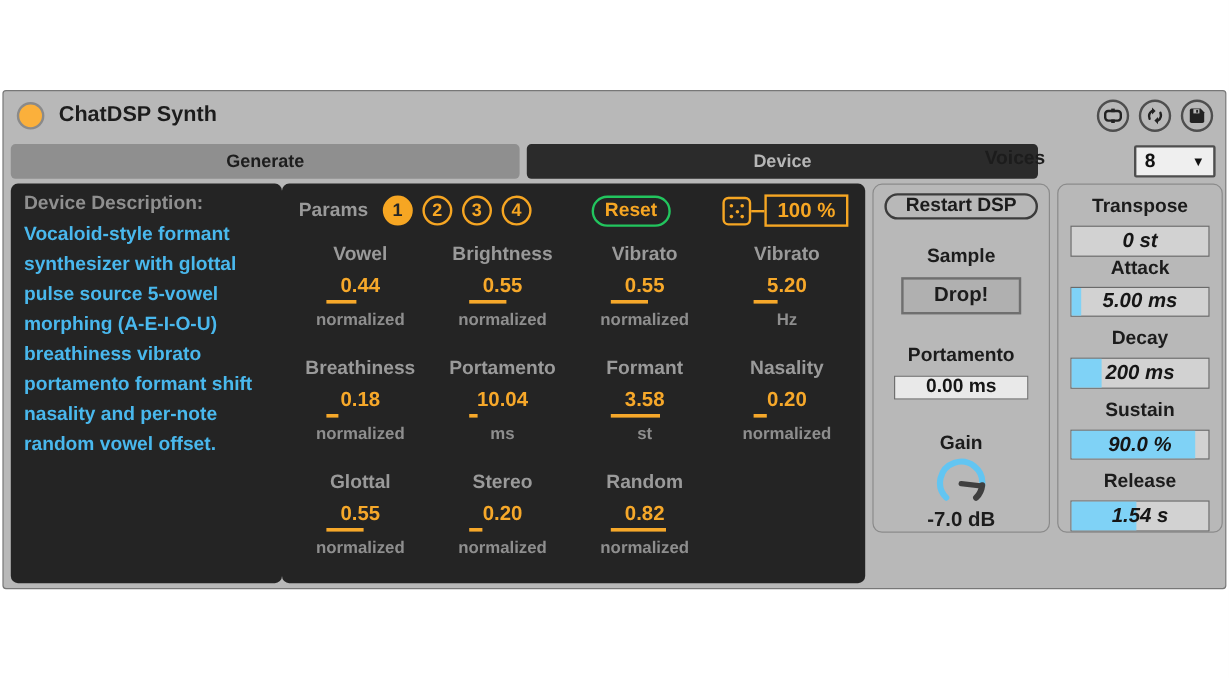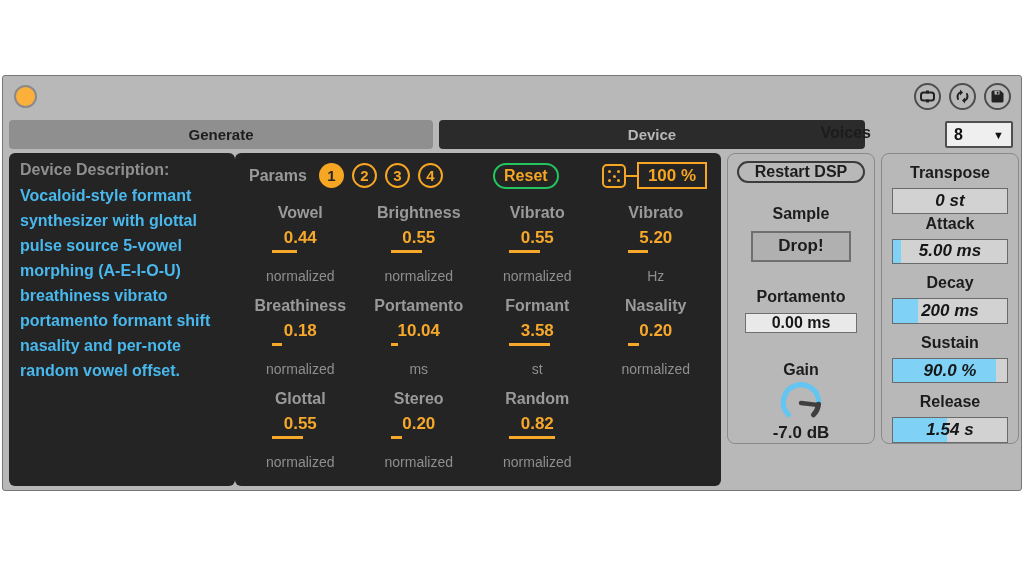--- a/index.html
+++ b/index.html
@@ -51,27 +51,27 @@
   .rand-group { margin-left:auto; display:flex; align-items:center; cursor:pointer; }
   .dice { width:24px; height:24px; border:2px solid #f6a623; border-radius:5px; position:relative; }
   .dice i { position:absolute; width:3px; height:3px; border-radius:50%; background:#f6a623; }
   .dice i:nth-child(1){left:4px;top:4px;} .dice i:nth-child(2){right:4px;top:4px;}
   .dice i:nth-child(3){left:9px;top:9px;} .dice i:nth-child(4){left:4px;bottom:4px;}
   .dice i:nth-child(5){right:4px;bottom:4px;}
   .rand-line { width:11px; height:2px; background:#f6a623; }
   .rand-box { width:70px; height:27px; border:2px solid #f6a623; display:flex; align-items:center;
     justify-content:center; color:#f6a623; font-size:17px; font-weight:700; }
 
-  .params-grid { display:grid; grid-template-columns:repeat(4,1fr); padding:14px 6px 0 6px; row-gap:12px; }
+  .params-grid { display:grid; grid-template-columns:repeat(4,1fr); padding:14px 6px 0 6px; row-gap:23px; }
   .pcell { display:flex; flex-direction:column; align-items:center; min-height:72px; }
   .pcell .plabel { font-size:16px; font-weight:700; color:#9a9a9a; line-height:20px; }
   .pcell .pvalue { font-size:17px; font-weight:700; color:#f6a82a; line-height:22px; margin-top:4px; cursor:ns-resize; }
   .pcell .ptrack { width:56px; height:3px; margin-top:1px; }
   .pcell .pfill { height:3px; background:#f6a82a; }
-  .pcell .punit { font-size:14px; font-weight:400; color:#8e8e8e; margin-top:15px; }
+  .pcell .punit { font-size:14px; font-weight:700; color:#8e8e8e; margin-top:5px; }
 
   
   .col-outline { position:absolute; top:77px; height:291px; border:1.5px solid #8a8a8a;
     border-radius:8px; }
   .dsp-col { left:724px; width:148px; display:flex; flex-direction:column; align-items:center; }
   .restart-btn { margin-top:7px; width:128px; height:27px; border:2px solid #3c3c3c; border-radius:14px;
     display:flex; align-items:center; justify-content:center; font-size:16px; font-weight:700;
     color:#1c1c1c; cursor:pointer; }
   .dsp-label { font-size:16px; font-weight:700; color:#1c1c1c; }
   .sample-label { margin-top:22px; }
@@ -96,20 +96,21 @@
   .env-gap { margin-top:1px; }
 </style>
 </head>
 <body>
 
 <div id="stage">
   <div class="device">
 
     <div class="titlebar">
       <div class="activator"></div>
+      <div class="title">ChatDSP Synth</div>
       <div class="tb-icons" id="tb-icons">
           <div class="tb-icon">
             <svg width="17" height="17" viewBox="0 0 17 17">
               <rect x="2" y="4.5" width="13" height="8" rx="2.5" fill="none" stroke="#222" stroke-width="2"></rect>
               <rect x="7" y="2.5" width="3" height="3" fill="#222"></rect>
               <rect x="7" y="11.5" width="3" height="3" fill="#222"></rect>
             </svg>
           </div>
           <div class="tb-icon">
             <svg width="17" height="17" viewBox="0 0 17 17">

